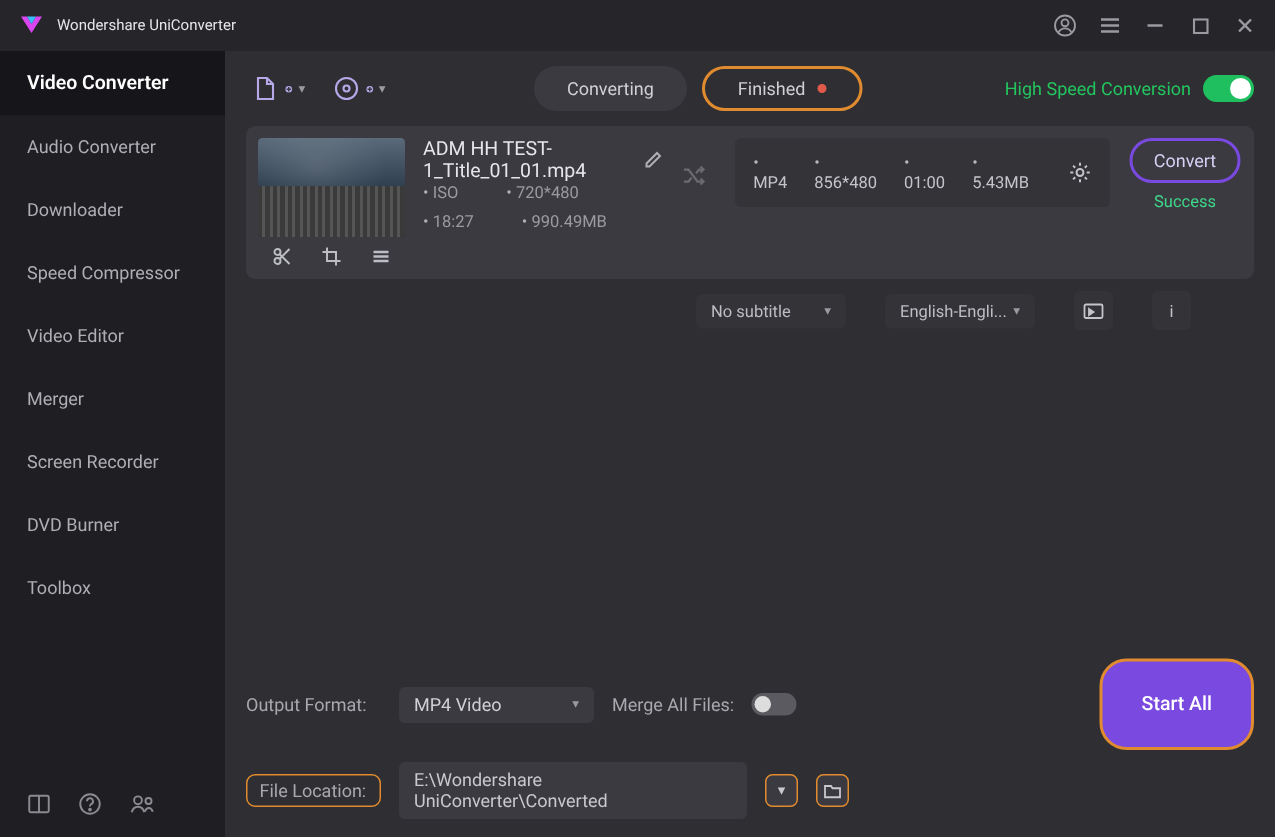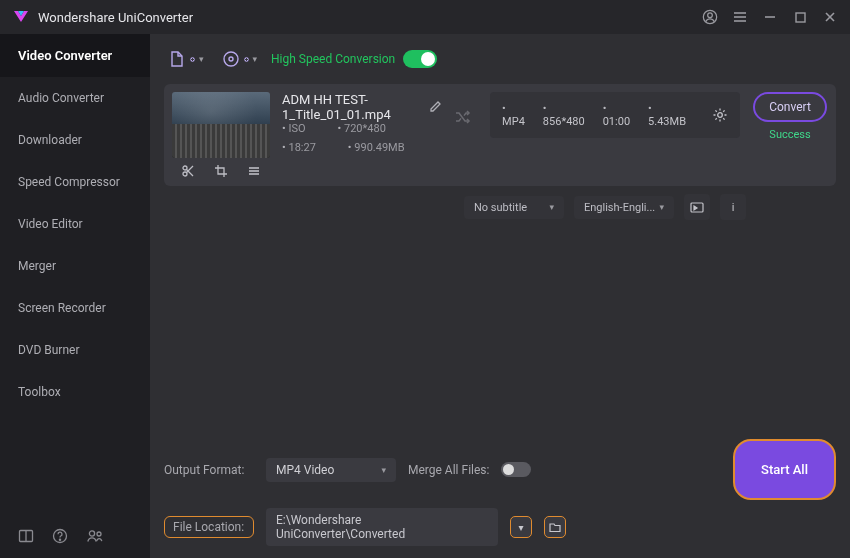--- a/index.html
+++ b/index.html
@@ -1,19 +1,19 @@
 <!DOCTYPE html>
 <html><head>
 <meta charset="utf-8">
 <style>
 *{box-sizing:border-box;margin:0;padding:0;font-family:-apple-system,BlinkMacSystemFont,"Segoe UI",Roboto,sans-serif}
 body{background:#2a2a2e;color:#b8b8bd;width:850px;height:558px;overflow:hidden;font-size:12px}
 .titlebar{height:34px;display:flex;align-items:center;padding:0 12px;background:#26262a}
 .logo{width:18px;height:18px;margin-right:8px;display:flex;align-items:center;justify-content:center}
-.app-title{color:#e6e6ea;font-size:13px;flex:1}
+.app-title{color:#e6e6ea;font-size:10px;flex:1}
 .titlebar-right{display:flex;align-items:center;gap:14px}
 .titlebar-right .win{width:16px;height:16px;display:flex;align-items:center;justify-content:center;color:#9a9aa0}
 .layout{display:flex;height:calc(558px - 34px)}
 .sidebar{width:150px;background:#1f1f23;display:flex;flex-direction:column}
 .sidebar-item{padding:14px 18px;color:#aeaeb4;font-size:12px;cursor:pointer}
 .sidebar-item.active{background:#16161a;color:#fff;font-weight:600;font-size:13px}
 .sidebar-footer{margin-top:auto;display:flex;gap:18px;padding:14px 18px}
 .sidebar-footer span{color:#8a8a90}
 .main{flex:1;display:flex;flex-direction:column;background:#2f2f33}
 .toolbar{height:50px;display:flex;align-items:center;padding:0 14px;gap:10px}
@@ -37,21 +37,21 @@
 .meta{display:flex;gap:32px;color:#9a9aa0;font-size:11px;margin-bottom:6px}
 .meta span::before{content:"• ";color:#b0b0b6}
 .mid-icon{color:#6a6a70;margin:16px 6px 0 0}
 .out-box{background:#333338;border-radius:4px;padding:10px 12px;display:flex;align-items:center;gap:12px}
 .out-meta{display:flex;gap:18px;color:#c4c4ca;font-size:11px}
 .out-meta span::before{content:"• ";color:#b8b8be}
 .gear{margin-left:14px;color:#c4c4ca}
 .right-col{display:flex;flex-direction:column;align-items:center;gap:6px;min-width:76px}
 .convert-btn{border:2px solid #7a4ae0;color:#d8cff5;padding:6px 14px;border-radius:16px;background:transparent;font-size:12px}
 .success{color:#3fd88a;font-size:11px}
-.sel-row{display:flex;gap:10px;margin-top:8px;margin-left:300px;align-items:center}
+.sel-row{display:flex;gap:26px;margin-top:8px;margin-left:300px;align-items:center}
 .select{background:#333338;border-radius:4px;padding:5px 10px;display:flex;align-items:center;justify-content:space-between;color:#bdbdc4;font-size:11px}
 .select.w1{width:100px}
 .select.w2{width:100px}
 .icon-sm{width:26px;height:26px;border-radius:4px;background:#333338;display:flex;align-items:center;justify-content:center;color:#c4c4ca;font-size:11px}
 .bottom{padding:8px 14px 12px;display:flex;flex-direction:column;gap:8px}
 .row{display:flex;align-items:center;gap:12px}
 .lbl{color:#a8a8ae;font-size:12px;min-width:90px}
 .lbl.hl{border:1.5px solid #e08b2f;border-radius:6px;padding:3px 8px}
 .out-format{background:#3a3a40;border-radius:4px;padding:5px 10px;display:flex;align-items:center;justify-content:space-between;width:130px;color:#d0d0d5;font-size:12px}
 .merge-sw{width:30px;height:15px;border-radius:8px;background:#5a5a60;position:relative}
@@ -162,20 +162,27 @@
             <circle cx="9" cy="9" r="7"></circle>
             <circle cx="9" cy="9" r="2"></circle>
           </svg>
           <svg width="7" height="7" viewBox="0 0 7 7" fill="#b7a8ea">
             <circle cx="3.5" cy="3.5" r="2.2"></circle>
             <line x1="3.5" y1="2" x2="3.5" y2="5" stroke="#3a3a40" stroke-width="1"></line>
             <line x1="2" y1="3.5" x2="5" y2="3.5" stroke="#3a3a40" stroke-width="1"></line>
           </svg>
           <span class="chev">▾</span>
       </span>
+      <div class="tabs">
+        <div class="tab">Converting</div>
+        <div class="tab sel">
+            <span>Finished</span>
+            <span class="dot-red"></span>
+          </div>
+      </div>
       <div class="hsc">
         <span>High Speed Conversion</span>
         <div class="switch"></div>
       </div>
     </div>
 
     <div class="content">
       <div class="card">
         <div class="thumb-col">
           <div class="thumb"></div>

